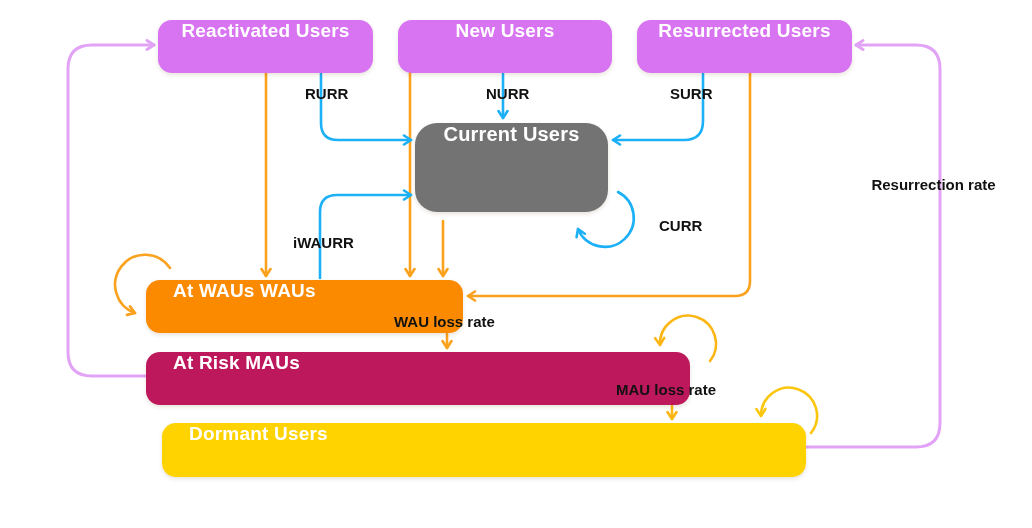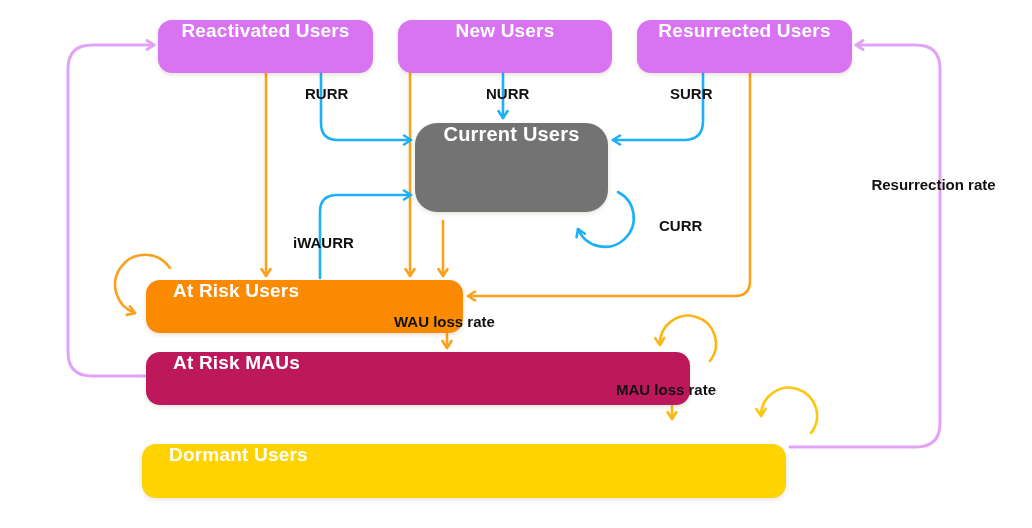--- a/index.html
+++ b/index.html
@@ -91,26 +91,26 @@
   <div class="node" style="left: 398px; top: 20px; width: 214px; height: 53px; background: rgb(216, 115, 242);">
     <span>New Users</span>
   </div>
   <div class="node" style="left: 637px; top: 20px; width: 215px; height: 53px; background: rgb(216, 115, 242);">
     <span>Resurrected Users</span>
   </div>
   <div class="node big" style="left: 415px; top: 123px; width: 193px; height: 89px; background: #737373;">
     <span>Current Users</span>
   </div>
   <div class="node left-align" style="left: 146px; top: 280px; width: 317px; height: 53px; background: rgb(251, 138, 0);">
-    <span>At Risk Users</span>
+    <span>At WAUs WAUs</span>
   </div>
   <div class="node left-align" style="left: 146px; top: 352px; width: 544px; height: 53px; background: #be185d;">
     <span>At Risk MAUs</span>
   </div>
-  <div class="node left-align" style="left: 142px; top: 423px; width: 644px; height: 54px; background: rgb(255, 211, 0); margin-top: 21px;">
+  <div class="node left-align" style="left: 162px; top: 423px; width: 644px; height: 54px; background: rgb(255, 211, 0);">
     <span>Dormant Users</span>
   </div>
 
   <div class="elabel" style="left:305px;top:85px;">RURR</div>
   <div class="elabel" style="left:486px;top:85px;">NURR</div>
   <div class="elabel" style="left:670px;top:85px;">SURR</div>
   <div class="elabel" style="left:611px;top:217px;margin-left:48px;">CURR</div>
   <div class="elabel" style="left:293px;top:234px;">iWAURR</div>
   <div class="elabel" style="left:394px;top:313px;">WAU loss rate</div>
   <div class="elabel" style="left:616px;top:381px;">MAU loss rate</div>

